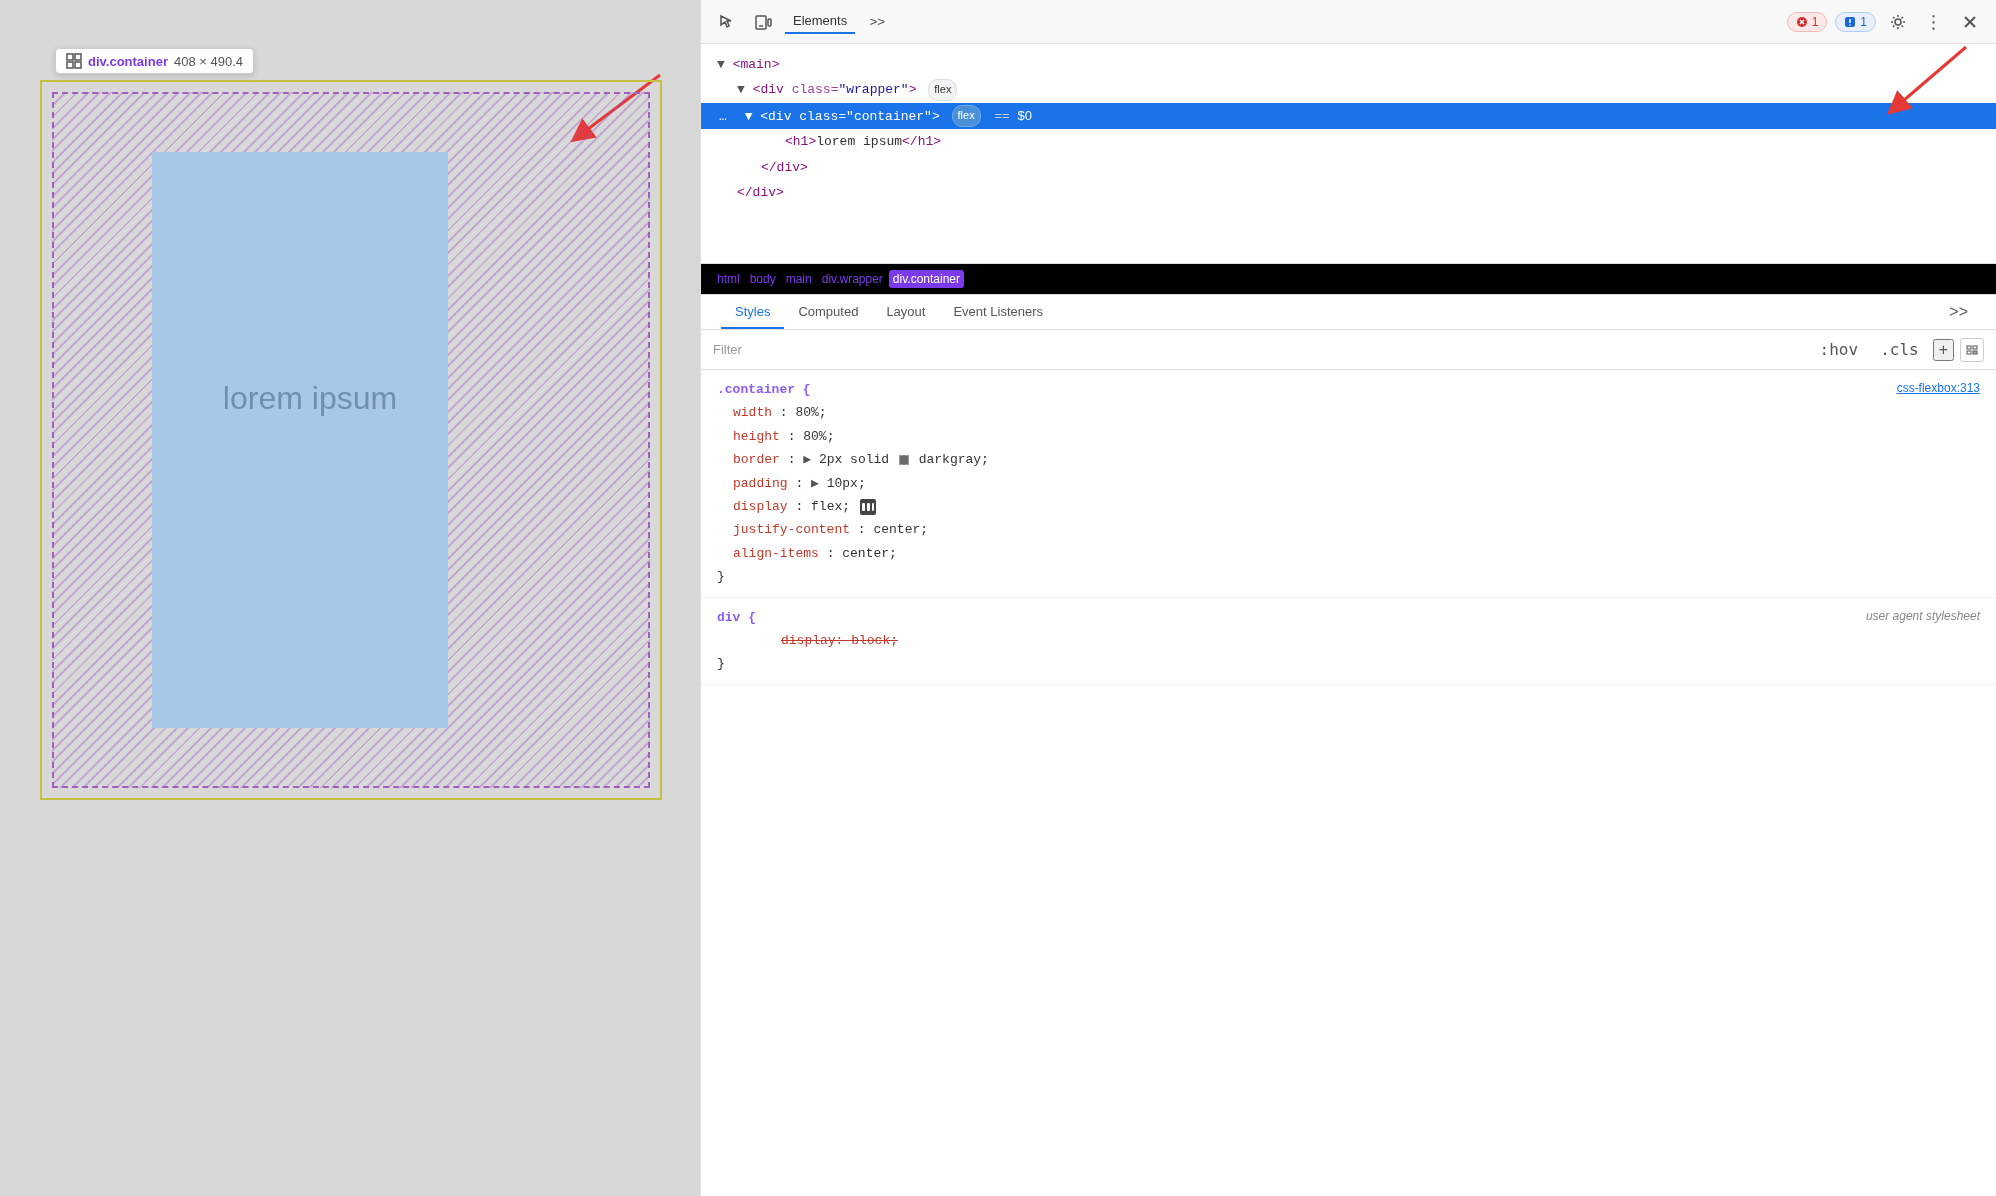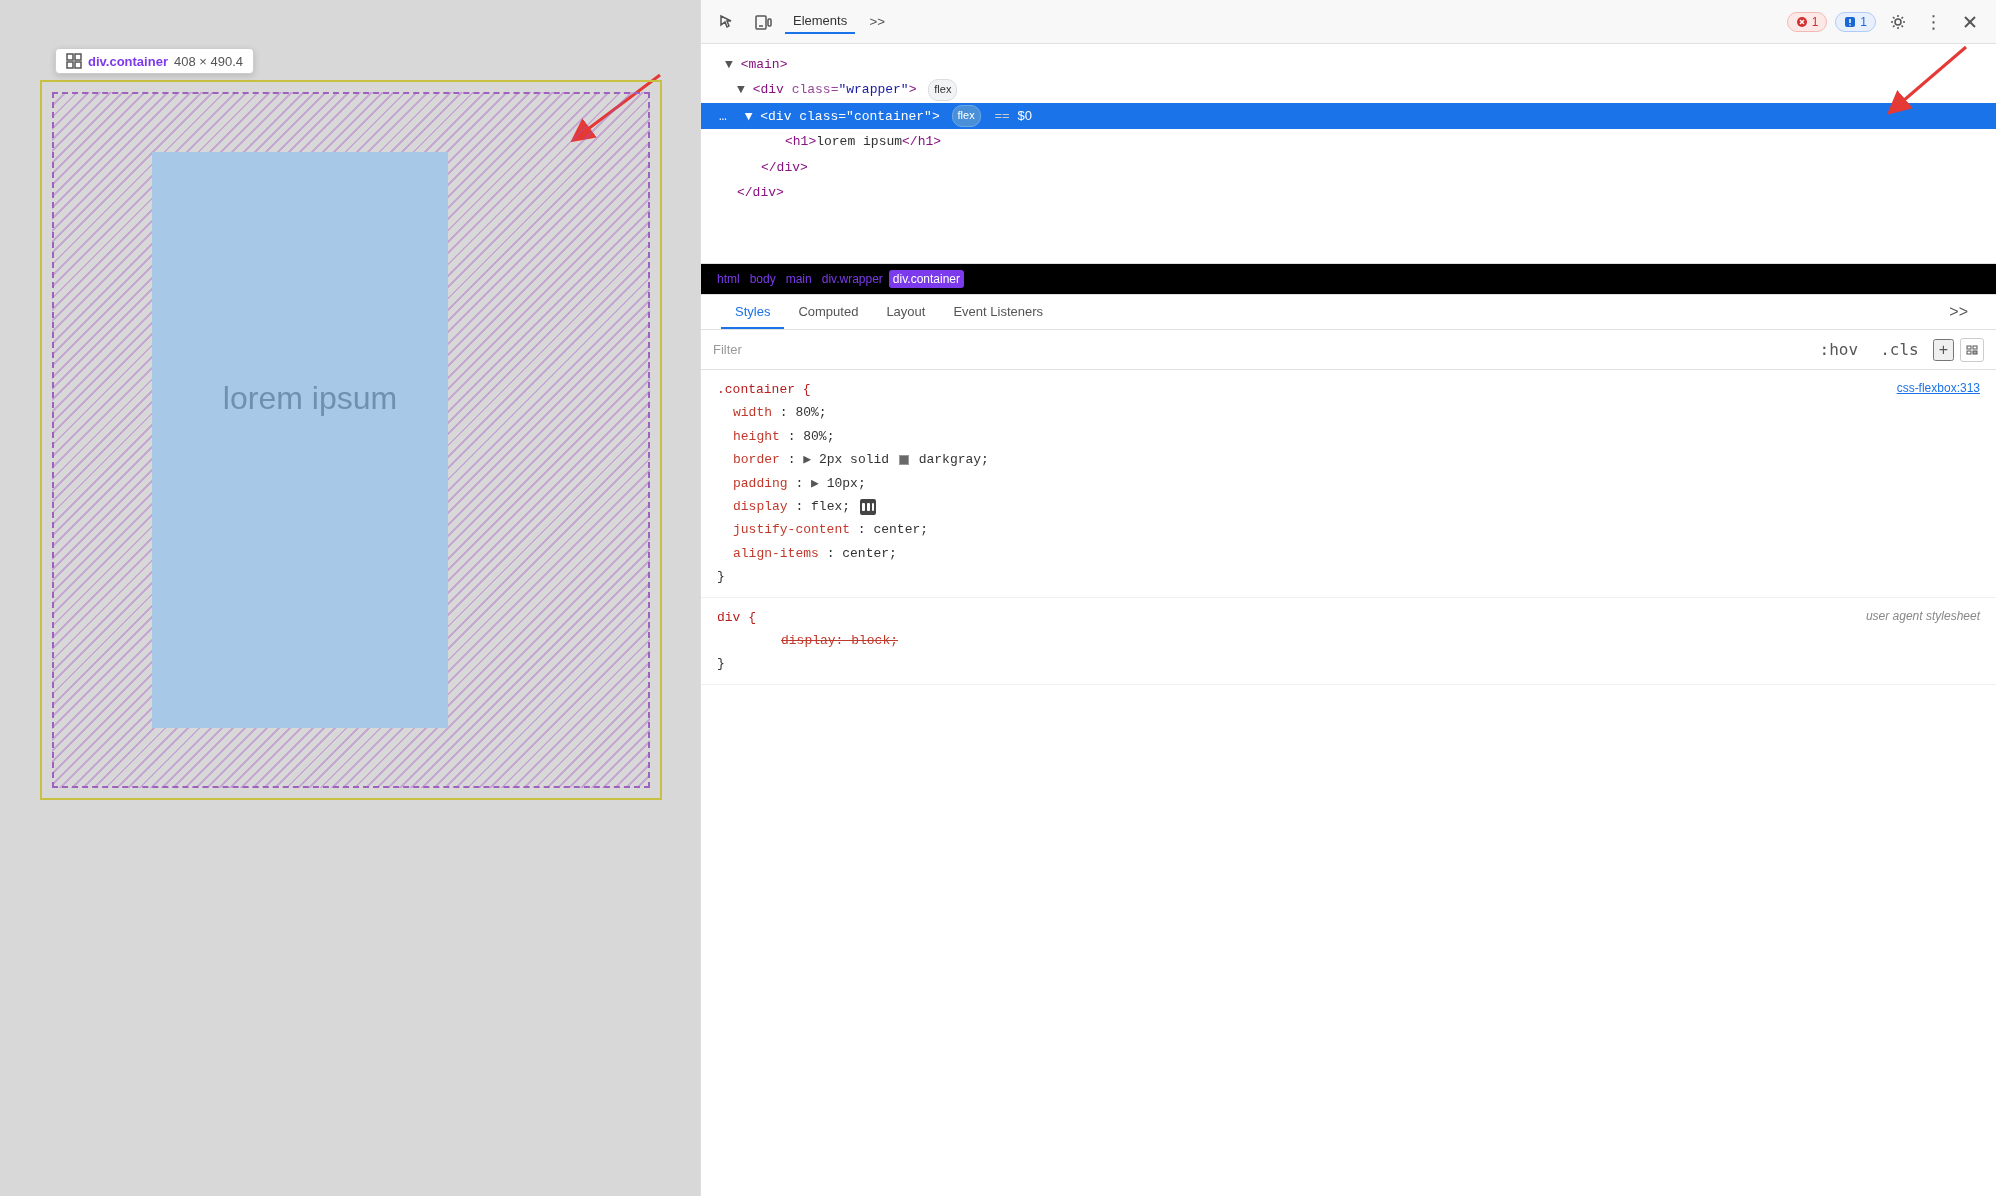--- a/index.html
+++ b/index.html
@@ -353,22 +353,22 @@
       font-size: 13px;
       line-height: 1.8;
     }
 
     .rule-block {
       padding: 8px 16px;
       border-bottom: 1px solid #f0f0f0;
     }
 
     .rule-selector {
-      color: #b91c1c;
-      font-weight: 400;
+      color: #8b5cf6;
+      font-weight: 700;
     }
 
     .rule-source {
       float: right;
       color: #1a73e8;
       font-size: 12px;
       text-decoration: underline;
       cursor: pointer;
       font-family: sans-serif;
     }
@@ -519,21 +519,21 @@
         <defs>
           <marker id="arrowhead2" markerWidth="8" markerHeight="8" refX="4" refY="4" orient="auto">
             <path d="M0,0 L8,4 L0,8 Z" fill="#e53935"></path>
           </marker>
         </defs>
         <path d="M 110,5 L 40,65" stroke="#e53935" stroke-width="3" fill="none" marker-end="url(#arrowhead2)"></path>
       </svg>
     </div>
 
     <div class="dom-line">
-      <span style="margin-left:12px;">
+      <span style="margin-left:4px;">
         <span style="color:#555;">▼</span>
         <span class="tag-name">&lt;main&gt;</span>
       </span>
     </div>
 
     <div class="dom-line">
       <span style="margin-left:24px;">
         <span style="color:#555;">▼</span>
         <span class="tag-name">&lt;div </span><span class="attr-name">class=</span><span class="attr-value">"wrapper"</span><span class="tag-name">&gt;</span>
         <span class="flex-badge">flex</span>

